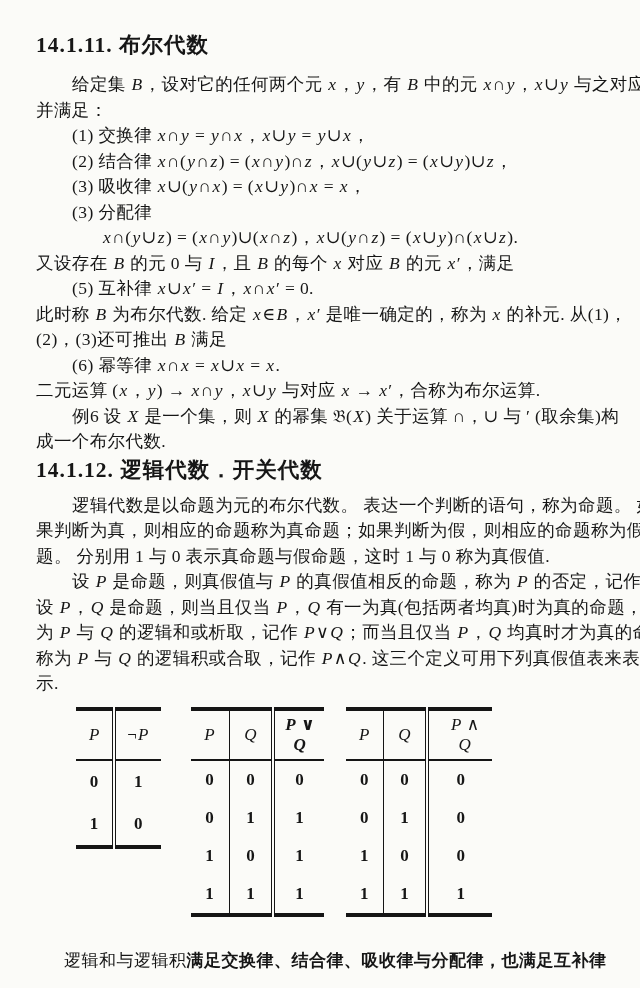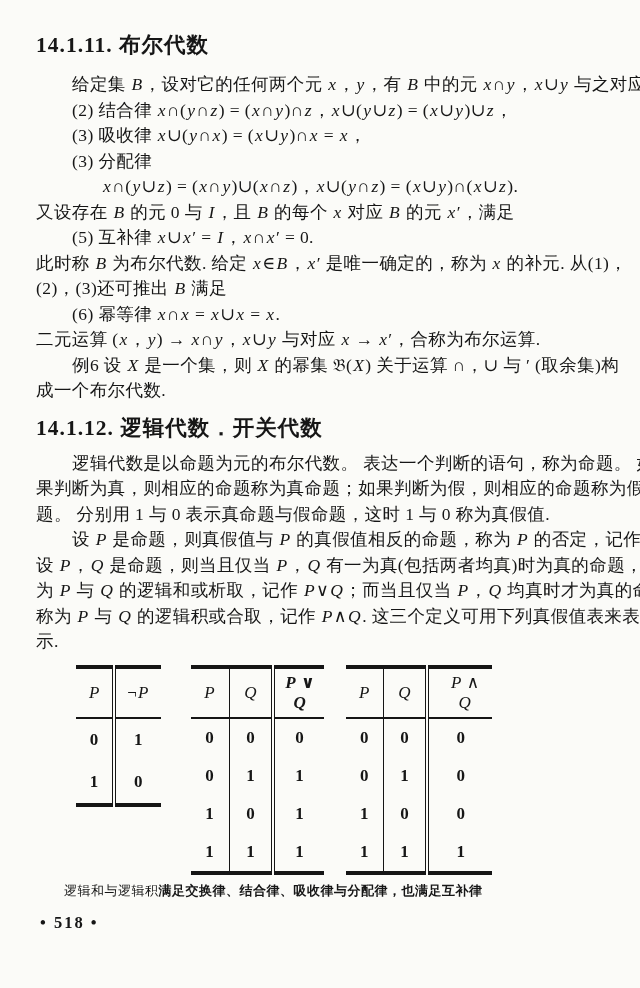--- a/index.html
+++ b/index.html
@@ -13,21 +13,21 @@
     box-sizing:border-box;
     width:516px;height:988px;
     padding:30px 24px 0 36px;
     position:relative;
   }
   .h1{
     font-size:21.5px;font-weight:700;line-height:30px;
     letter-spacing:1px;margin:0;
   }
   .h1.first{margin-bottom:12px;}
-  .h1.second{margin-top:9px;margin-bottom:8px;}
+  .h1.second{margin-top:0;margin-bottom:8px;}
   .line{
     font-size:17.5px;line-height:25.5px;letter-spacing:0.4px;
     white-space:nowrap;
   }
   .ind{padding-left:36px;}
   .item{padding-left:36px;}
   .formula{padding-left:66px;}
   i{font-style:italic;padding:0 1px;}
   b{font-weight:400;}
   
@@ -60,37 +60,39 @@
   table.t2 th:nth-child(3){width:70px;font-weight:bold;}
   table.t3{margin-left:22px;}
   table.t3 th:nth-child(1){width:48px;}
   table.t3 th:nth-child(2){width:56px;}
   table.t3 th:nth-child(3){width:84px;padding-left:12px;}
   table.t2 th:nth-child(2),table.t2 td:nth-child(2),
   table.t3 th:nth-child(2),table.t3 td:nth-child(2){border-left:1px solid #151515;}
   table.t2 th:nth-child(3),table.t2 td:nth-child(3),
   table.t3 th:nth-child(3),table.t3 td:nth-child(3){border-left:4px double #151515;}
   .footnote{
-    margin-top:7px;padding-left:28px;
-    font-size:13px;font-weight:700;letter-spacing:0.5px;
+    margin-top:32px;padding-left:28px;
+    font-size:17px;font-weight:700;letter-spacing:0.5px;
     white-space:nowrap;
   }
   .pagenum{
     margin-top:13px;padding-left:4px;
     font-size:16.5px;font-weight:700;letter-spacing:2px;
   }
 </style>
 </head>
 <body>
 
 <div class="page">
 
   <h1 class="h1 first">14.1.11. 布尔代数</h1>
 
   <div class="line ind">给定集 <i>B</i>，设对它的任何两个元 <i>x</i>，<i>y</i>，有 <i>B</i> 中的元 <i>x</i>∩<i>y</i>，<i>x</i>∪<i>y</i> 与之对应，</div>
+  <div class="line">并满足：</div>
+  <div class="line item">(1) 交换律  <i>x</i>∩<i>y</i> = <i>y</i>∩<i>x</i>，<i>x</i>∪<i>y</i> = <i>y</i>∪<i>x</i>，</div>
   <div class="line item">(2) 结合律  <i>x</i>∩(<i>y</i>∩<i>z</i>) = (<i>x</i>∩<i>y</i>)∩<i>z</i>，<i>x</i>∪(<i>y</i>∪<i>z</i>) = (<i>x</i>∪<i>y</i>)∪<i>z</i>，</div>
   <div class="line item">(3) 吸收律  <i>x</i>∪(<i>y</i>∩<i>x</i>) = (<i>x</i>∪<i>y</i>)∩<i>x</i> = <i>x</i>，</div>
   <div class="line item">(3) 分配律</div>
   <div class="line formula"><i>x</i>∩(<i>y</i>∪<i>z</i>) = (<i>x</i>∩<i>y</i>)∪(<i>x</i>∩<i>z</i>)，<i>x</i>∪(<i>y</i>∩<i>z</i>) = (<i>x</i>∪<i>y</i>)∩(<i>x</i>∪<i>z</i>).</div>
   <div class="line">又设存在 <i>B</i> 的元 0 与 <i>I</i>，且 <i>B</i> 的每个 <i>x</i> 对应 <i>B</i> 的元 <i>x</i>′，满足</div>
   <div class="line item">(5) 互补律  <i>x</i>∪<i>x</i>′ = <i>I</i>，<i>x</i>∩<i>x</i>′ = 0.</div>
   <div class="line">此时称 <i>B</i> 为<b>布尔代数</b>. 给定 <i>x</i>∈<i>B</i>，<i>x</i>′ 是唯一确定的，称为 <i>x</i> 的<b>补元</b>. 从(1)，</div>
   <div class="line">(2)，(3)还可推出 <i>B</i> 满足</div>
   <div class="line item">(6) 幂等律  <i>x</i>∩<i>x</i> = <i>x</i>∪<i>x</i> = <i>x</i>.</div>
   <div class="line">二元运算 (<i>x</i>，<i>y</i>) → <i>x</i>∩<i>y</i>，<i>x</i>∪<i>y</i> 与对应 <i>x</i> → <i>x</i>′，合称为<b>布尔运算</b>.</div>

